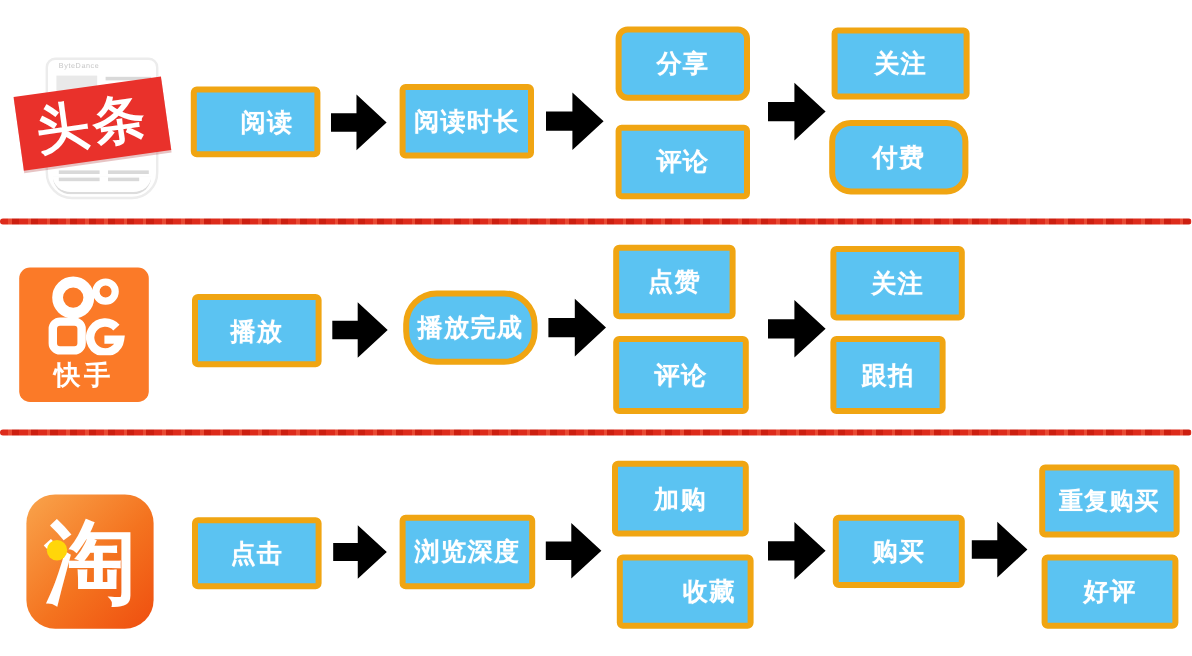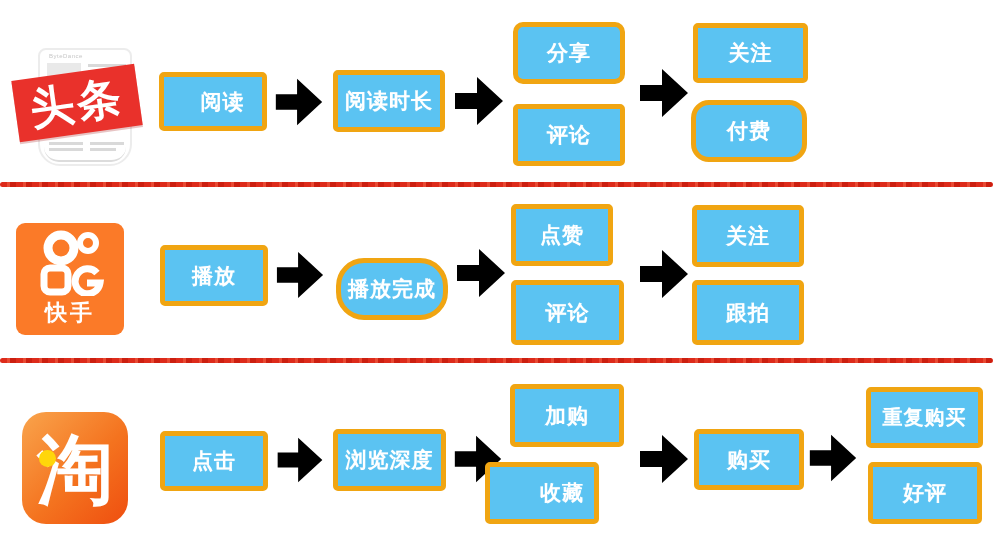--- a/index.html
+++ b/index.html
@@ -109,51 +109,51 @@
         <rect class="st" x="7" y="38" width="24" height="24" rx="6" stroke-width="7"></rect>
         <path class="st" d="M 60 43 A 12.5 12.5 0 1 0 63 53 L 50 53" stroke-width="7"></path>
       </svg>
       <div class="ks-name">快手</div>
     </div>
 
     <div class="box" style="left:160px;top:245px;width:108px;height:61px;">播放</div>
     <svg class="arrow" style="left:275px;top:247px;" width="50" height="56" viewBox="0 0 52 58">
         <use href="#arrow-shape"></use>
       </svg>
-    <div class="box" style="left:336px;top:258px;width:112px;height:62px;border-radius:28px;">播放完成</div>
+    <div class="box" style="left:336px;top:242px;width:112px;height:62px;border-radius:28px;">播放完成</div>
     <svg class="arrow" style="left:455px;top:244px;" width="52" height="58" viewBox="0 0 52 58">
         <use href="#arrow-shape"></use>
       </svg>
     <div class="box" style="left:511px;top:204px;width:102px;height:62px;">点赞</div>
     <div class="box" style="left:511px;top:280px;width:113px;height:65px;">评论</div>
     <svg class="arrow" style="left:637px;top:245px;" width="54" height="58" viewBox="0 0 52 58">
         <use href="#arrow-shape"></use>
       </svg>
     <div class="box" style="left:692px;top:205px;width:112px;height:62px;">关注</div>
-    <div class="box" style="left:692px;top:280px;width:112px;height:65px;">跟拍</div>
+    <div class="box" style="left:692px;top:280px;width:96px;height:65px;">跟拍</div>
   </div>
 
   <div class="divider" style="top:358px;"></div>
 
   <div>
     <div class="tb-logo">
       <div class="tb-char">淘</div>
       <div class="tb-dot"></div>
     </div>
 
     <div class="box" style="left:160px;top:431px;width:108px;height:60px;">点击</div>
     <svg class="arrow" style="left:275px;top:433px;" width="50" height="54" viewBox="0 0 52 58">
         <use href="#arrow-shape"></use>
       </svg>
     <div class="box" style="left:333px;top:429px;width:113px;height:62px;">浏览深度</div>
     <svg class="arrow" style="left:452px;top:431px;" width="52" height="56" viewBox="0 0 52 58">
         <use href="#arrow-shape"></use>
       </svg>
     <div class="box" style="left:510px;top:384px;width:114px;height:63px;">加购</div>
-    <div class="box" style="left:485px;top:462px;width:114px;height:62px;padding-left:40px;">收藏</div>
+    <div class="box" style="left:514px;top:462px;width:114px;height:62px;padding-left:40px;">收藏</div>
     <svg class="arrow" style="left:637px;top:430px;" width="54" height="58" viewBox="0 0 52 58">
         <use href="#arrow-shape"></use>
       </svg>
     <div class="box" style="left:694px;top:429px;width:110px;height:61px;">购买</div>
     <svg class="arrow" style="left:806px;top:430px;" width="54" height="56" viewBox="0 0 52 58">
         <use href="#arrow-shape"></use>
       </svg>
     <div class="box" style="left:866px;top:387px;width:117px;height:61px;font-size:20px;">重复购买</div>
     <div class="box" style="left:868px;top:462px;width:114px;height:62px;">好评</div>
   </div>

